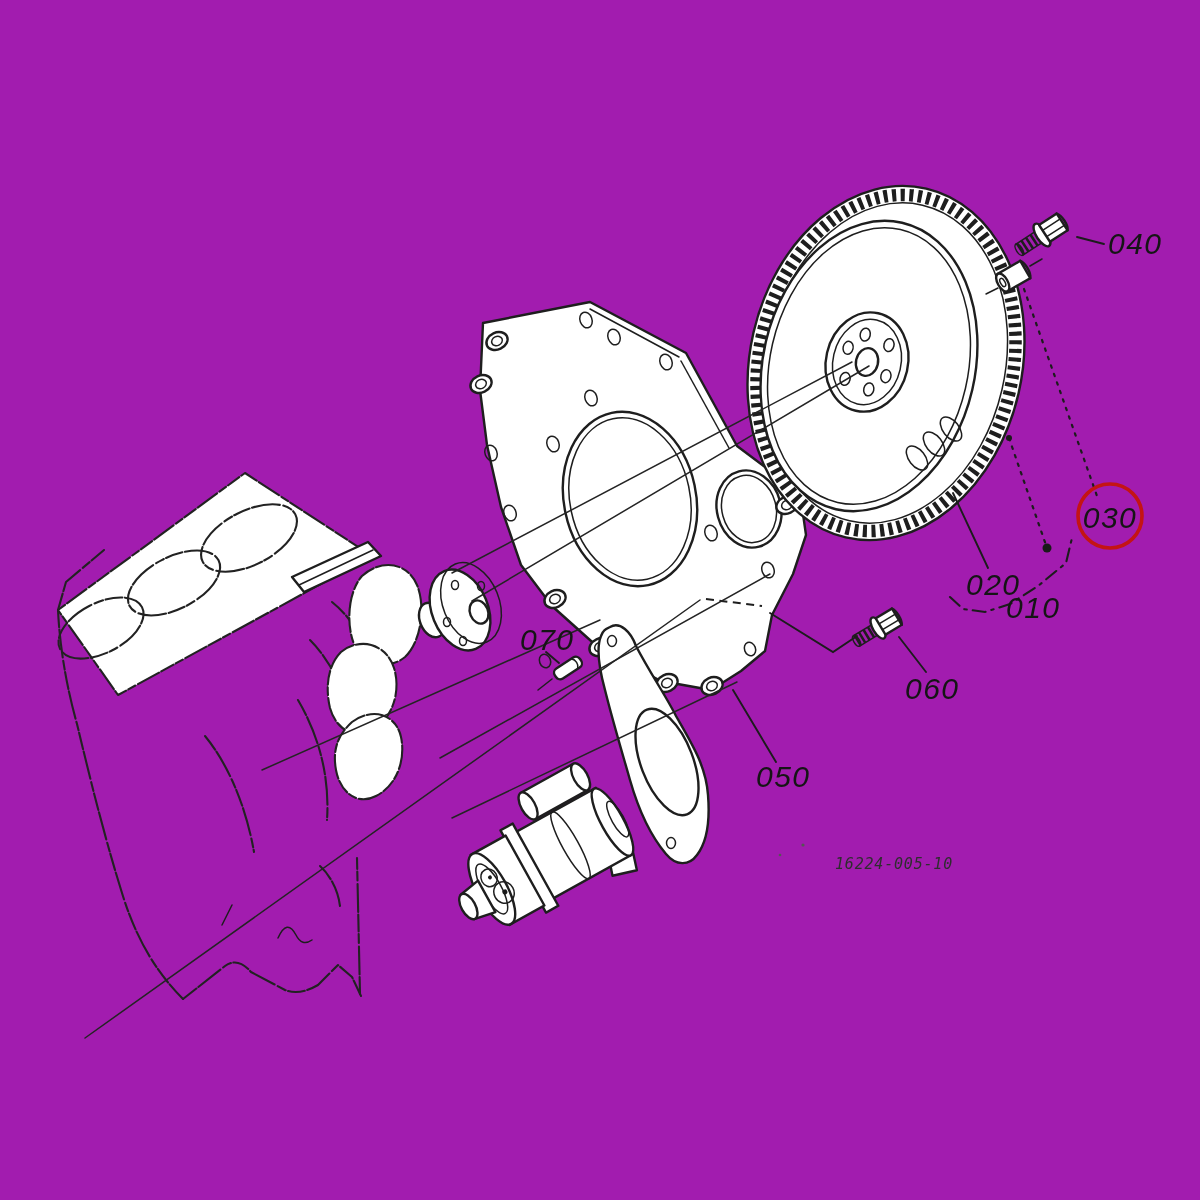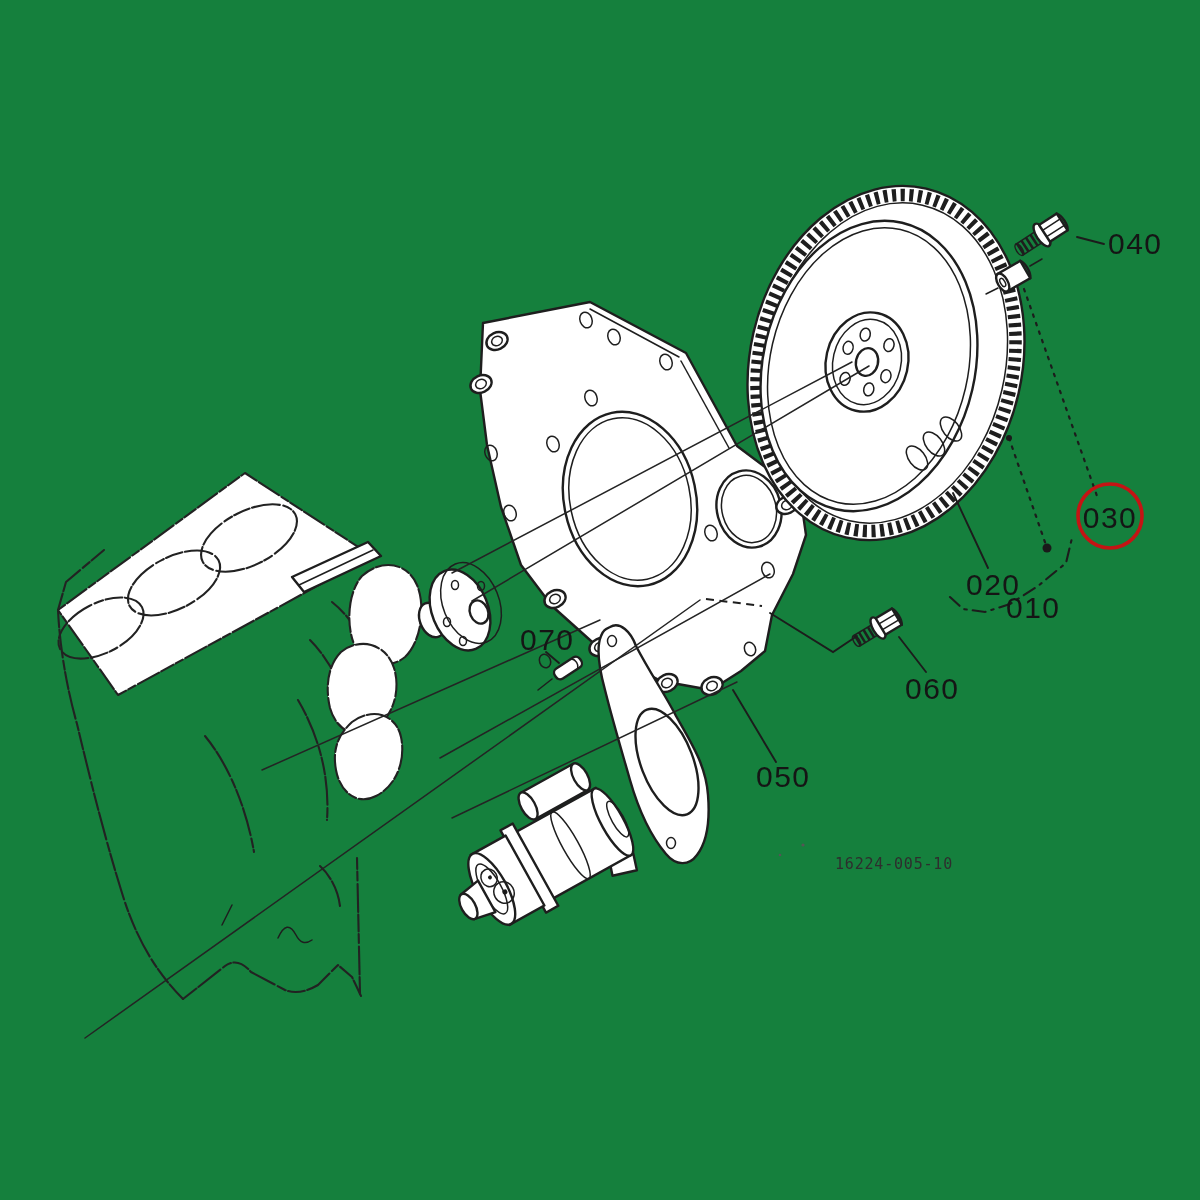--- a/index.html
+++ b/index.html
@@ -1,17 +1,17 @@
 <!DOCTYPE html>
 <html><head>
 <meta charset="utf-8">
 <title></title>
 <style>
   html,body{margin:0;padding:0;background:#ffffff;}
-  .stage{width:1200px;height:1200px;position:relative;background:#15803d;}
+  .stage{width:1200px;height:1200px;position:relative;background:#a21caf;font-style:italic;}
   svg{display:block;}
   .ln   {fill:none;stroke:#1e1e1e;stroke-width:2.4;stroke-linecap:round;stroke-linejoin:round;}
   .lnW  {fill:#ffffff;stroke:#1e1e1e;stroke-width:2.4;stroke-linecap:round;stroke-linejoin:round;}
   .thin {stroke-width:1.5;}
   .sketch{fill:none;stroke:#222;stroke-width:2.1;stroke-linecap:round;stroke-linejoin:round;
           stroke-dasharray:17 2.5 28 3.5 9 2.5;}
   .sketchW{fill:#ffffff;stroke:#222;stroke-width:2.1;stroke-linecap:round;stroke-linejoin:round;
           stroke-dasharray:14 2.5 24 3 8 2.5;}
   .cline{fill:none;stroke:#242424;stroke-width:1.5;stroke-linecap:round;}
   .leader{fill:none;stroke:#1c1c1c;stroke-width:1.9;stroke-linecap:round;}

